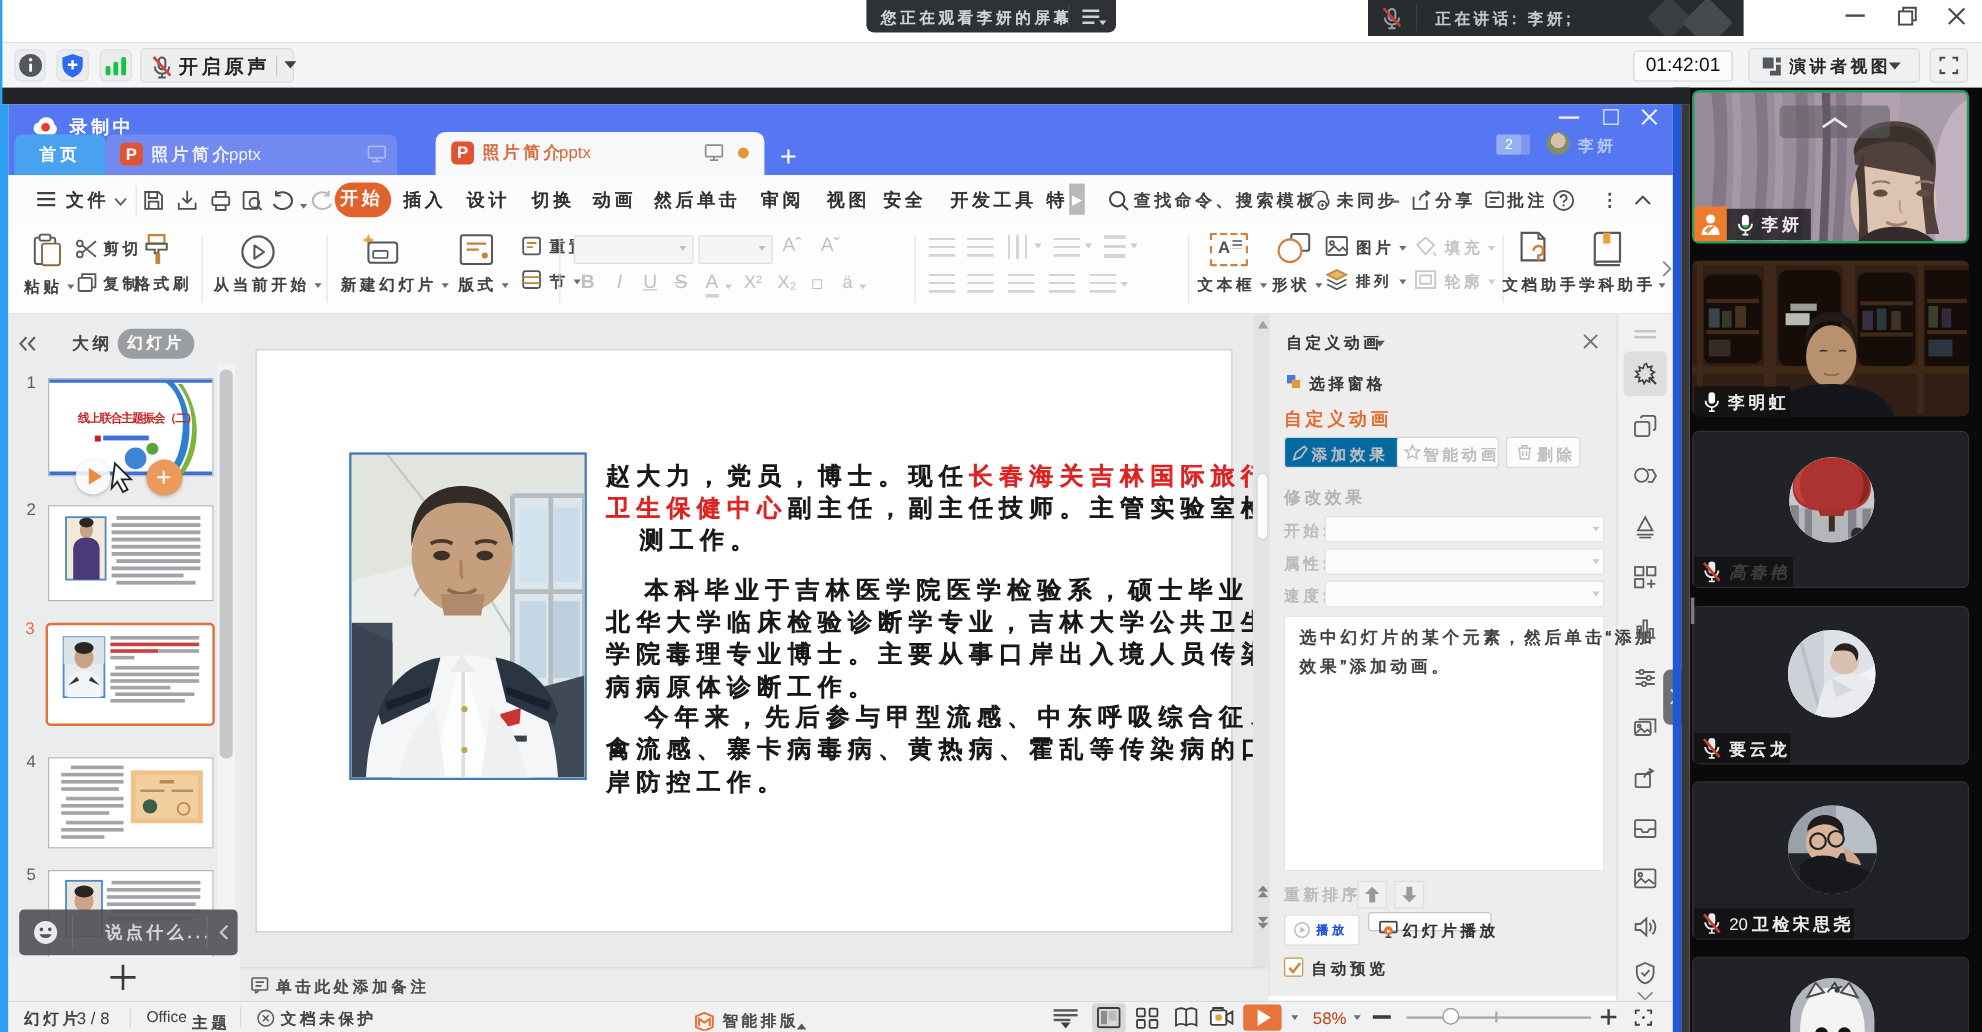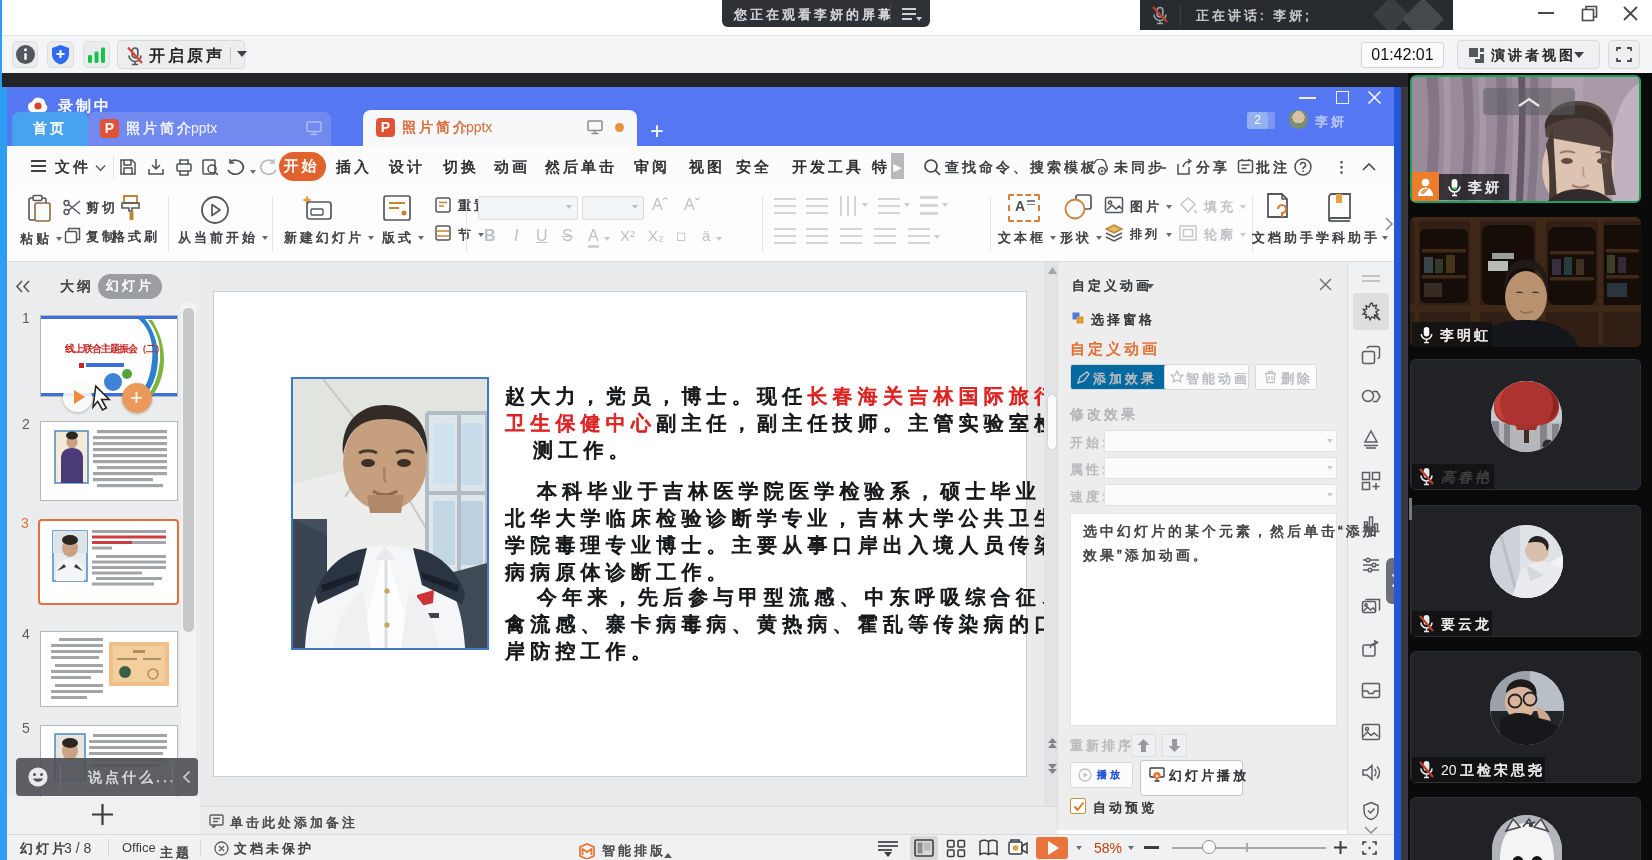--- a/index.html
+++ b/index.html
@@ -643,21 +643,21 @@
 <svg class="ab" style="left:1167px;top:738px;" width="15" height="15" viewBox="0 0 15 15">
       <path d="M7.5 14l-6-6H5V1h5v7h3.5z" fill="#98999c"></path>
     </svg>
 <div class="ab" style="left:1070px;top:762px;width:63px;height:26px;background:#fcfcfd;border:1px solid #d7d8d9;border-radius:3px;">
   <svg class="ab" style="left:7px;top:5px;" width="14" height="14" viewBox="0 0 14 14">
         <circle cx="7" cy="7" r="6" fill="none" stroke="#bfc0c2" stroke-width="1.3"></circle>
         <path d="M5.5 4.5L10 7l-4.5 2.5z" fill="#bfc0c2"></path>
       </svg>
   <span class="ab cjks" style="left:26px;top:5px;font-size:10px;color:#1d4ed8;">播放</span>
 </div>
-<div class="ab" style="left:1140px;top:760px;width:103px;height:36px;background:#fdfdfe;border:1px solid #c6c7c9;border-radius:3px;">
+<div class="ab" style="left:1140px;top:760px;width:103px;height:16px;background:#fdfdfe;border:1px solid #c6c7c9;border-radius:3px;">
   <svg class="ab" style="left:8px;top:6px;" width="16" height="15" viewBox="0 0 16 15">
         <rect x="1" y="1" width="14" height="9" rx="1" fill="none" stroke="#3c3d3f" stroke-width="1.4"></rect>
         <circle cx="8" cy="8.5" r="3.6" fill="#e8742f"></circle>
         <path d="M7 7.5l3 1.5-3 1.5z" fill="#fff"></path>
         <path d="M8 12v2M5.5 14h5" stroke="#3c3d3f" stroke-width="1.3"></path>
       </svg>
   <span class="ab cjks" style="left:28px;top:6px;font-size:13px;color:#2c2d2f;">幻灯片播放</span>
 </div>
 <div class="ab" style="left:1070px;top:798px;width:16px;height:16px;background:#fff;border:1.5px solid #c09346;border-radius:2px;"></div>
 <svg class="ab" style="left:1073px;top:801px;" width="12" height="11" viewBox="0 0 12 11">

